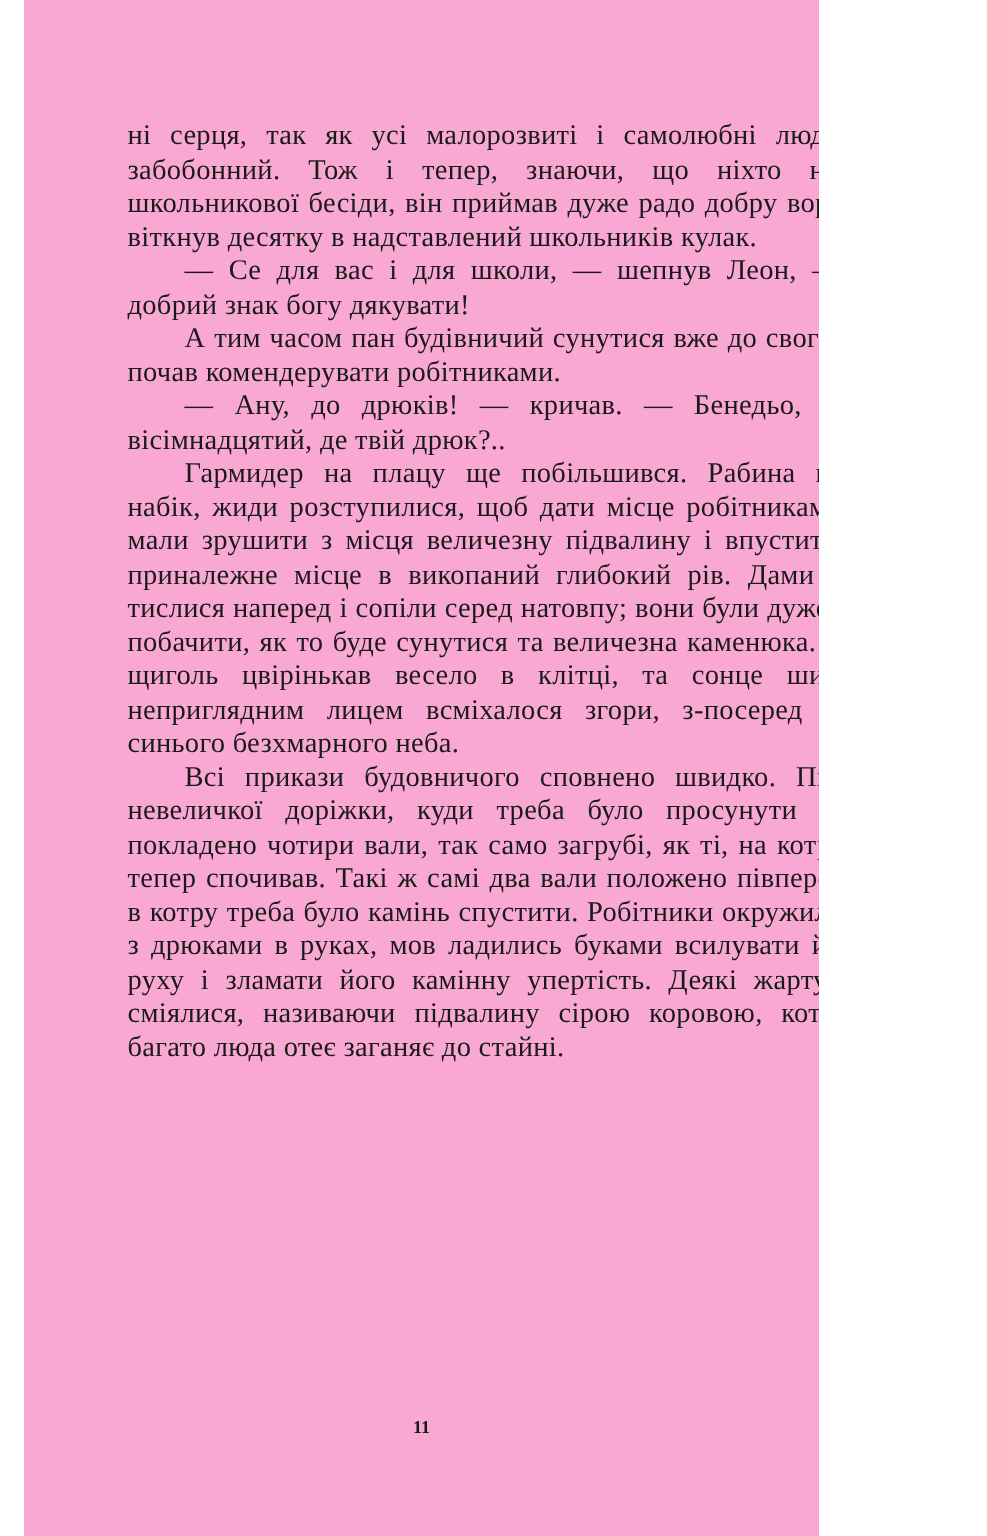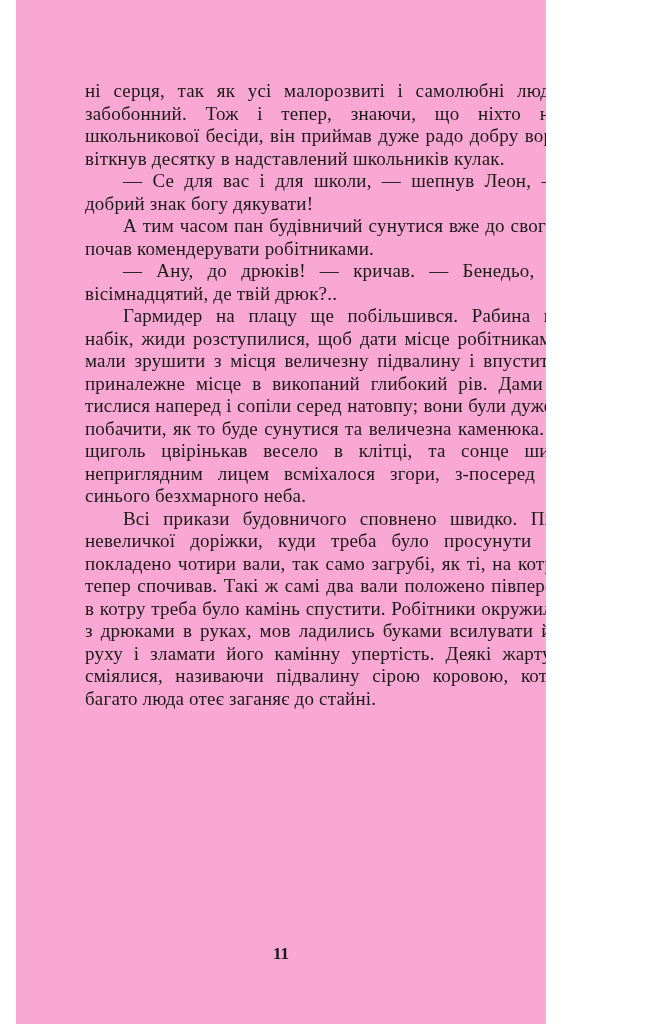--- a/index.html
+++ b/index.html
@@ -33,21 +33,21 @@
   }
   .para.indent {
     text-indent: 38px;
   }
   .page-number {
     position: absolute;
     top: 944px;
     left: 0;
     right: 0;
     text-align: center;
-    font-size: 17px;
+    font-size: 12px;
     font-weight: bold;
     color: #1a1a1a;
   }
 </style>
 </head>
 <body>
 
 <div class="book-page">
   <div class="text-block">
       <p class="para">ні серця, так як усі малорозвиті і самолюбні люди, був забобонний. Тож і тепер, знаючи, що ніхто не чув школьникової бесіди, він приймав дуже радо добру ворожбу і віткнув десятку в надставлений школьників кулак.</p>

